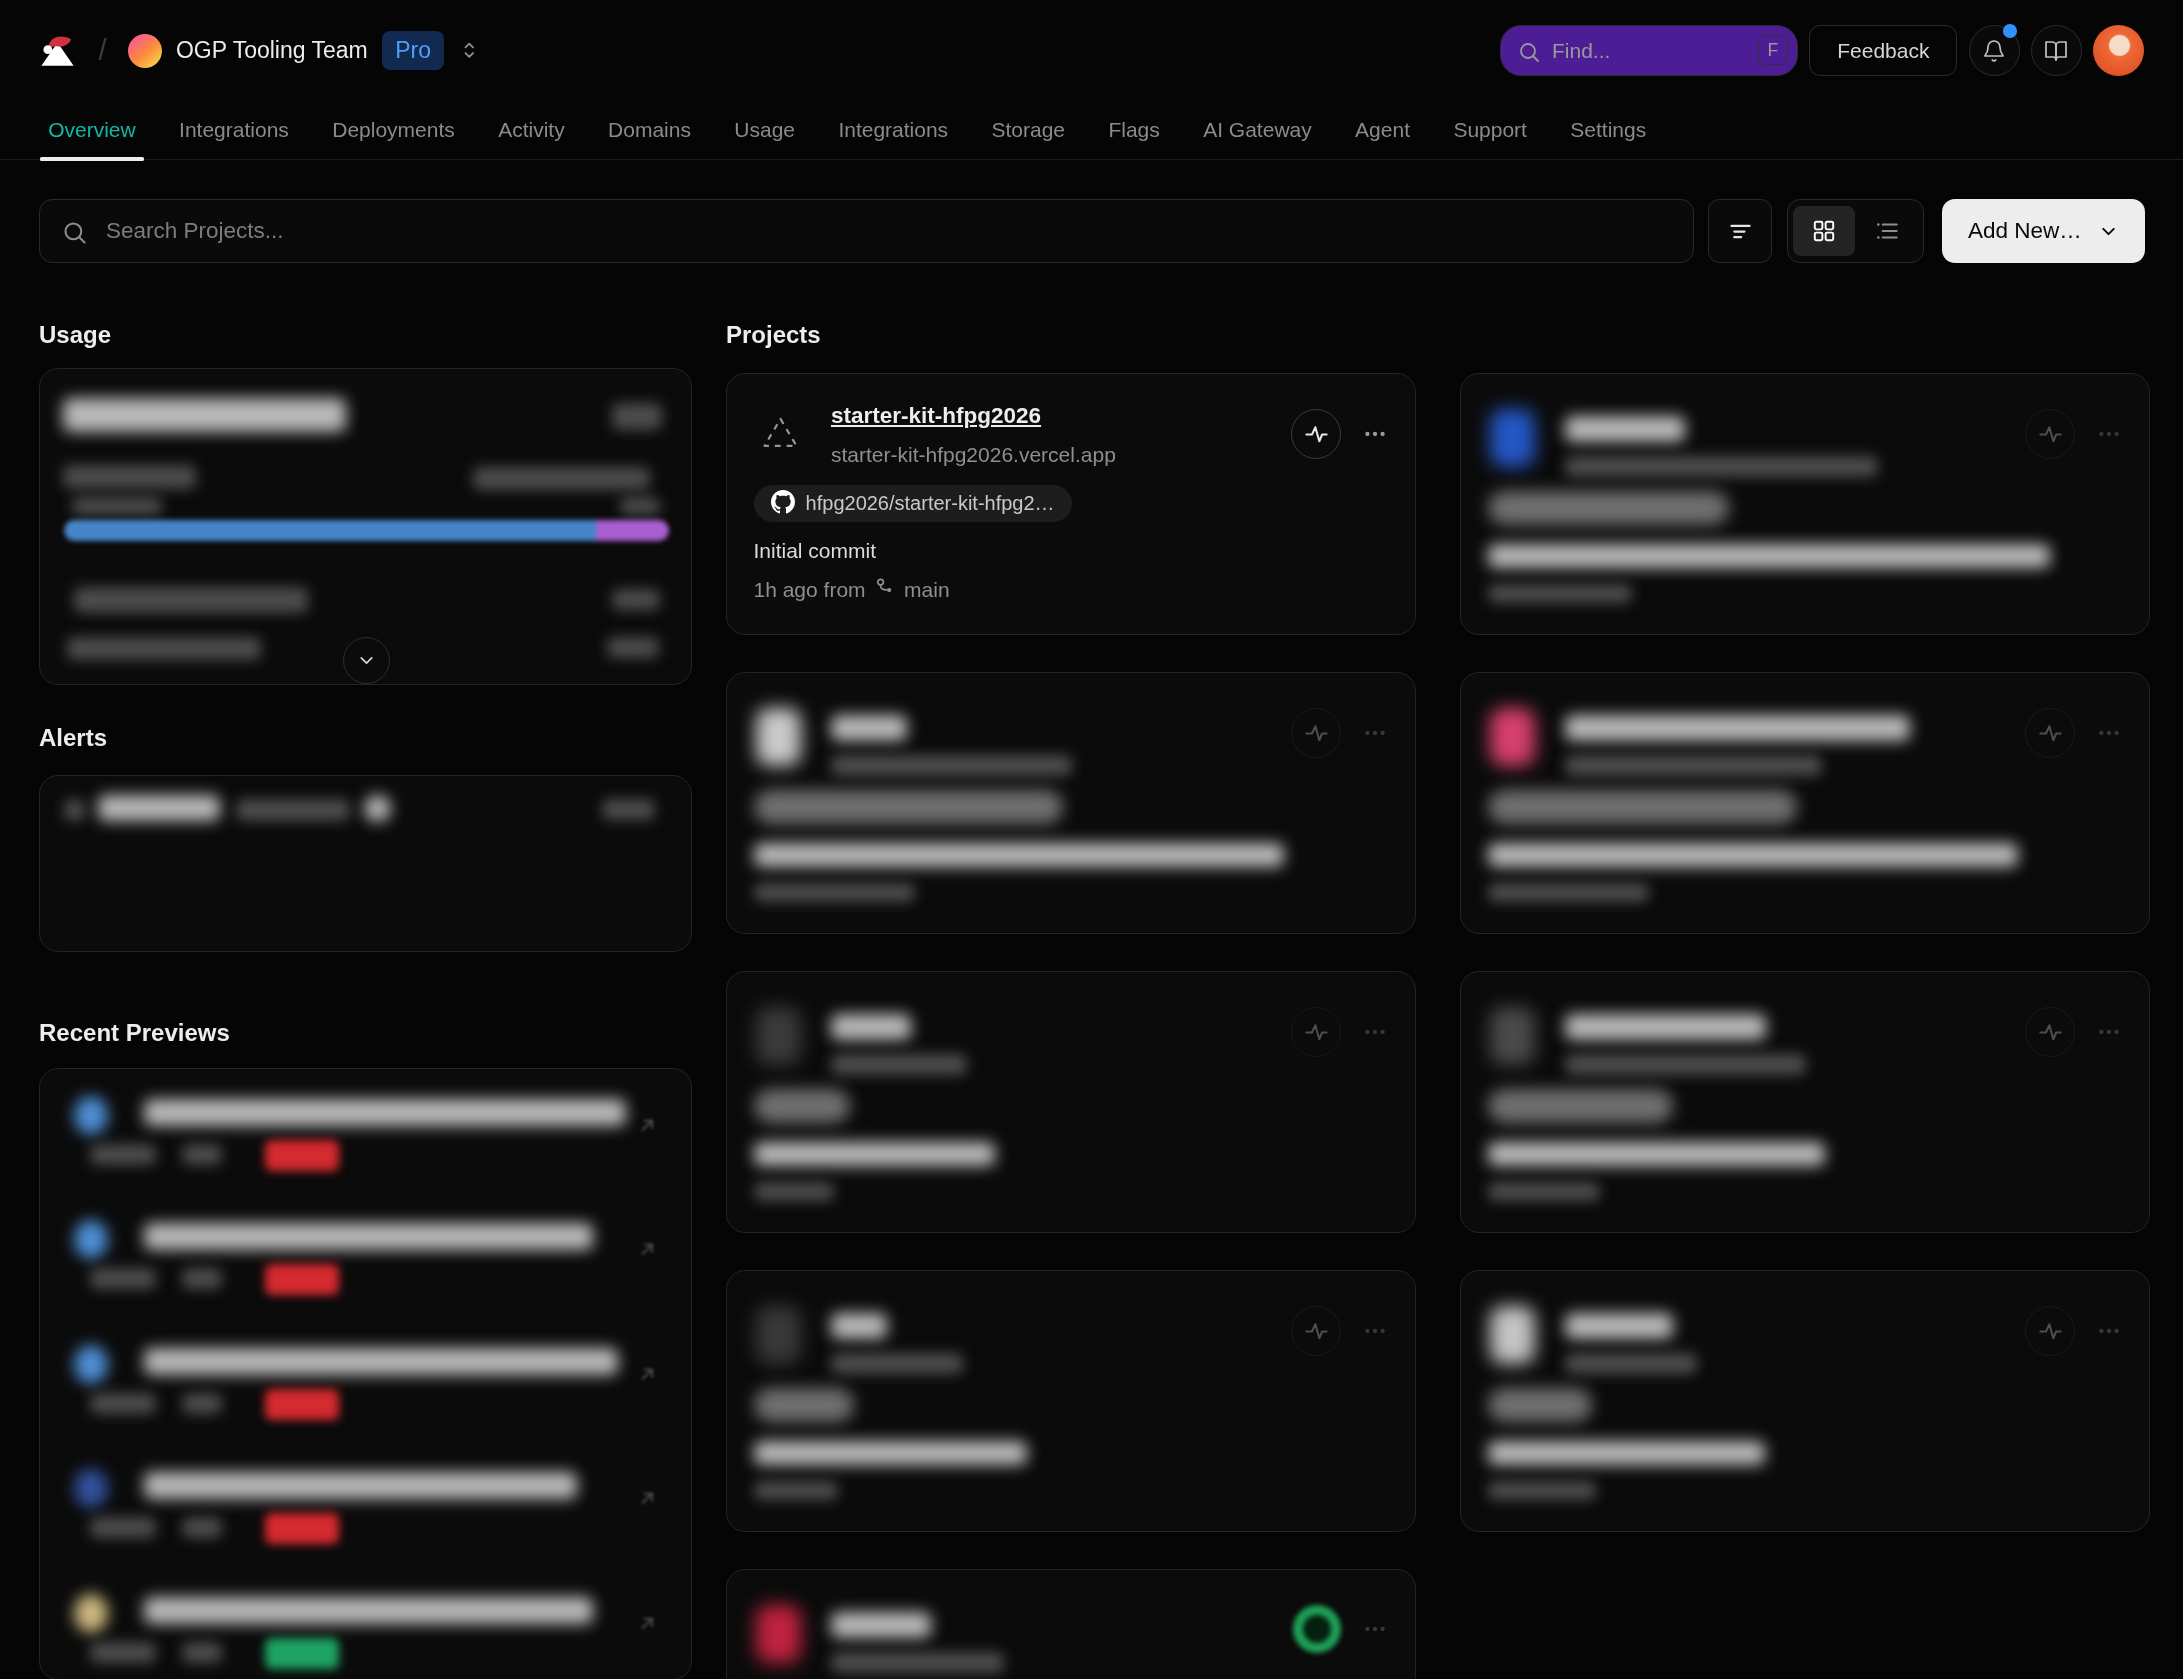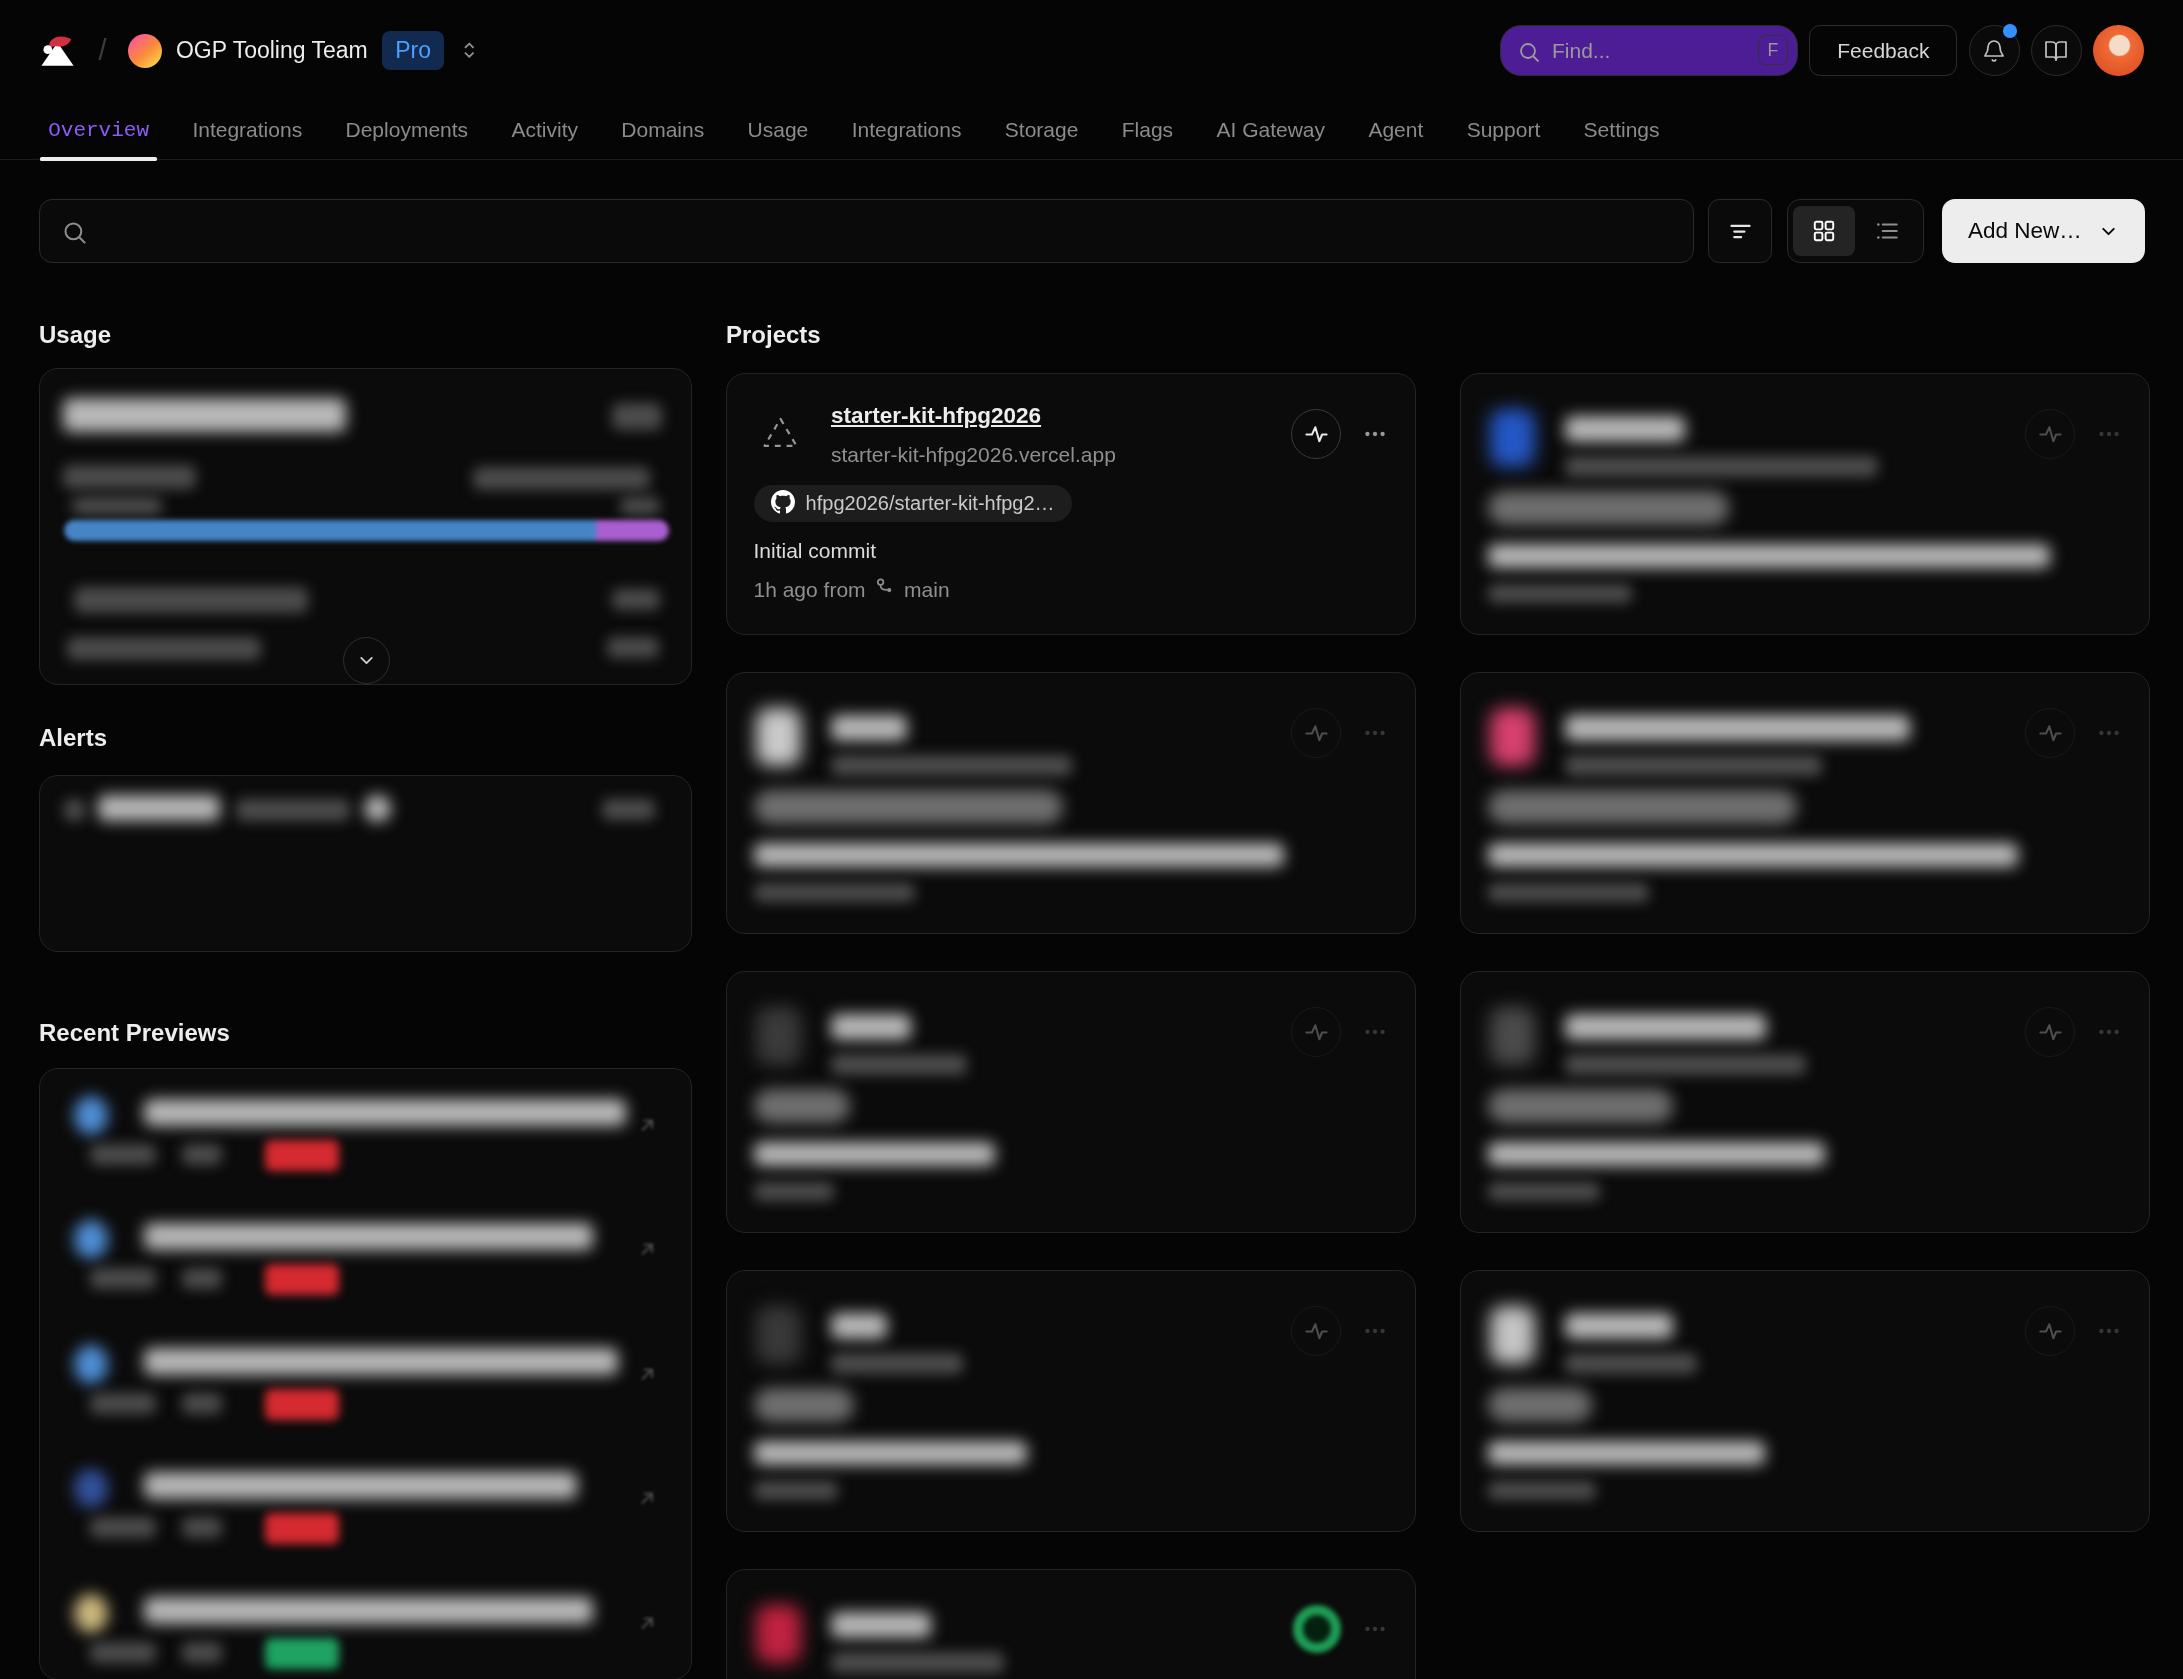--- a/index.html
+++ b/index.html
@@ -37,21 +37,21 @@
   .notif-dot { position:absolute; right:1.6px; top:-1.6px; width:13.6px; height:13.6px; border-radius:50%;
                background:var(--notification-dot); }
   .user-avatar { width:51px; height:51px; border-radius:50%;
                  background:radial-gradient(circle at 52% 40%, #f3ddc8 0 24%, #ef6a35 28%, #dc4b22 90%); }
 
   
   .tab-bar { position:absolute; left:0; top:101px; width:100%; height:59px; display:flex; align-items:stretch;
              gap:37px; padding:0 0 0 45px; border-bottom:1.6px solid #1c1c1c; }
   .tab { font-size:21px; color:#8b8b8b; display:flex; align-items:center; padding:0 3.2px; cursor:default;
          white-space:nowrap; position:relative; }
-  .tab.active { color:#8b5cf6;font-family:Liberation Mono, monospace; }
+  .tab.active { color:#14b8a6; }
   .tab.active::after { content:""; position:absolute; left:-4.8px; right:-4.8px; bottom:-1.6px; height:3.2px;
                        background:#ededed; border-radius:1.6px; }
 
   
   .toolbar { position:absolute; left:39px; top:199px; width:2106px; height:64px; display:flex; gap:14.4px; }
   .search-box { position:relative; flex:none; width:1655px; height:64px; border:1.6px solid #2a2a2a;
                 border-radius:13px; background:#0a0a0a; display:flex; align-items:center; }
   .search-box svg { position:absolute; left:21px; top:18.5px; }
   .search-input { background:transparent; border:none; outline:none; color:#ededed; font-size:22.5px;
                   width:100%; padding:0 24px 0 66px; font-family:inherit; }
@@ -208,20 +208,21 @@
       <div class="tab">Support</div>
       <div class="tab">Settings</div>
     </div>
 
   <div class="toolbar">
     <div class="search-box">
       <svg width="27" height="27" viewBox="0 0 24 24" fill="none" stroke="#8d8d8d" stroke-width="1.8" stroke-linecap="round">
         <circle cx="11" cy="11" r="7"></circle>
           <path d="M16.5 16.5L21 21"></path>
       </svg>
+      <input class="search-input" placeholder="Search Projects..." style="">
     </div>
     <button class="filter-btn">
       <svg width="27" height="27" viewBox="0 0 24 24" fill="none" stroke="#e5e5e5" stroke-width="2" stroke-linecap="round">
         <path d="M4 7h16"></path>
           <path d="M6.5 12h9"></path>
           <path d="M6.5 17h6"></path>
       </svg>
     </button>
     <div class="view-toggle">
       <span class="seg active">

